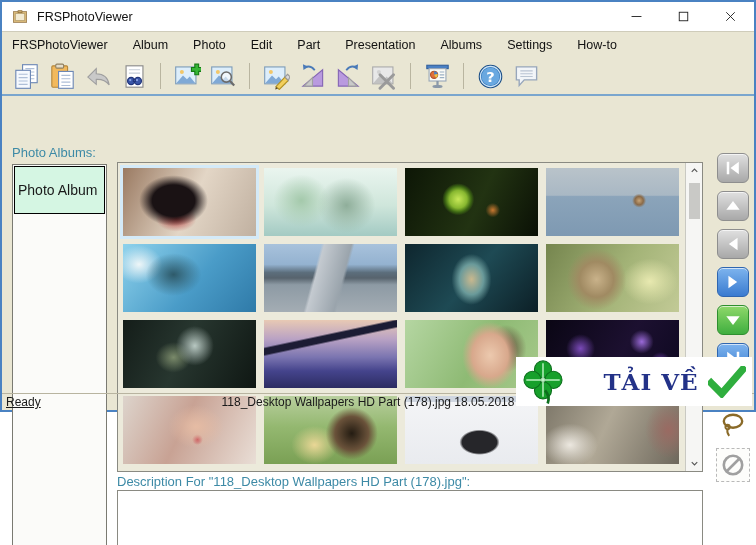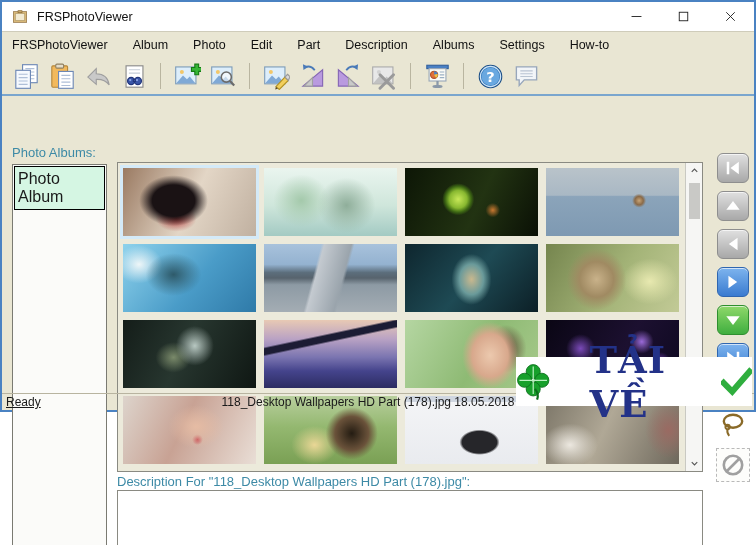--- a/index.html
+++ b/index.html
@@ -31,21 +31,21 @@
   .tsep{ width:1px; height:26px; background:#b9b5a0; margin:0 8px; }
 
   
   .content{ position:relative; flex:1 1 auto;margin-top:47px; }
   .flabel{ position:absolute; font-size:13px; color:#3d8aa6; }
   .lbl-albums{ left:10px; top:2px; }
   .lbl-grid{ left:115px; top:2px; }
   .lbl-desc{ left:115px; top:331px; }
 
   .albumlist{ position:absolute; left:10px; top:21px; width:95px; height:405px; background:#fbfbf9; border:1px solid #7a7a72; padding:1px; }
-  .album-item{ font-size:16px; padding:3px 3px; }
+  .album-item{ font-size:14px; padding:15px 3px; }
   .album-item.selected{ background:#d5f6e3; border:1px solid #000; }
 
   .grid{ position:absolute; left:115px; top:19px; width:586px; height:310px; border:1px solid #8a8a82; background:#eceadb; }
   .thumbs{ position:absolute; left:0; top:0; right:17px; bottom:0; display:grid; grid-template-columns:repeat(4,133px); grid-auto-rows:68px; gap:8px; padding:5px; }
   .thumb{ width:133px; height:68px; }
   .thumb.selected{ outline:3px solid #d4eaf8; }
 
   .gridscroll{ position:absolute; top:0; right:0; bottom:0; width:17px; background:#f6f6f4; border-left:1px solid #c9c9c2; display:flex; flex-direction:column; align-items:center; }
   .scr-arrow{ width:15px; height:15px; display:flex; align-items:center; justify-content:center; }
   .scr-arrow svg{ width:11px; height:11px; }
@@ -66,21 +66,21 @@
   .toolbtn svg{ width:26px; height:26px; }
   .toolbtn.dashed{ border:1px dashed #b9b9b9; background:#fdfdfb; }
 
   
   .statusbar{ height:17px; border-top:1px solid #b8b4a0; position:relative; display:flex; align-items:center; flex:0 0 auto; font-size:12px; }
   .status-left{ margin-left:4px;text-decoration:underline; }
   .status-center{ position:absolute; left:0; right:0; text-align:center; }
 
   
   .watermark{ position:absolute; right:2px; bottom:4px; width:236px; height:49px; background:#ffffff; display:flex; align-items:center; justify-content:center; gap:9px; z-index:20; }
-  .wm-text{ font-family:"DejaVu Serif", serif; font-weight:bold; font-size:37px; color:#233288; letter-spacing:1px;margin-left:30px; }
+  .wm-text{ font-family:"DejaVu Serif", serif; font-weight:bold; font-size:23px; color:#233288; letter-spacing:1px;margin-left:30px; }
   .wm-clover{ width:42px; height:46px; }
   .wm-check{ width:38px; height:32px; }
 
   
   .t1{background:radial-gradient(ellipse 38% 55% at 38% 48%, #1a1214 0%, #1a1214 42%, rgba(26,18,20,0) 68%),radial-gradient(ellipse 22% 28% at 40% 74%, #b23a3a 0%, rgba(178,58,58,0) 70%),linear-gradient(115deg,#9a7a62,#e3d6c6 52%,#c0b0a0);}
   .t2{background:radial-gradient(ellipse 30% 55% at 28% 48%, #a4c9ab 0%, rgba(164,201,171,0) 70%),radial-gradient(ellipse 32% 60% at 62% 55%, #8fae9a 0%, rgba(143,174,154,0) 68%),linear-gradient(180deg,#eaf5ef 0%,#cfe6db 55%,#a3cac3 100%);}
   .t3{background:radial-gradient(circle 16px at 40% 46%, #c8e858 0%, #88b830 55%, #3f6a14 80%, rgba(20,30,8,0) 100%),radial-gradient(circle 8px at 66% 62%, #c87830 0%, rgba(200,120,48,0) 90%),linear-gradient(115deg,#0d1606,#223312 55%,#0a1005);}
   .t4{background:radial-gradient(circle 7px at 70% 48%, #c8a476 0%, #8a6a48 60%, rgba(138,106,72,0) 100%),linear-gradient(180deg,#b9c3ca 0%,#a9b8c4 40%,#8ba4ba 42%,#7e99b2 100%);}
   .t5{background:radial-gradient(ellipse 30% 45% at 38% 45%, #2e5a6a 0%, rgba(46,90,106,0) 70%),radial-gradient(ellipse 25% 40% at 12% 30%, #eef6f8 0%, rgba(238,246,248,0) 70%),linear-gradient(130deg,#8ed2ec 0%,#4a9cc8 55%,#2f7aa8 100%);}
   .t6{background:linear-gradient(105deg, rgba(0,0,0,0) 38%, #c4cad0 40%, #9aa4ac 58%, rgba(154,164,172,0) 60%),linear-gradient(180deg,#a8c2dc 0%,#94b2d0 30%,#5c6e7c 42%,#57636d 50%,#8d9aa4 60%,#a4adb4 100%);}
@@ -125,21 +125,21 @@
         </div>
       </div>
   </div>
 
   <div class="menubar" id="menubar">
       <div class="menu-item">FRSPhotoViewer</div>
       <div class="menu-item">Album</div>
       <div class="menu-item">Photo</div>
       <div class="menu-item">Edit</div>
       <div class="menu-item">Part</div>
-      <div class="menu-item">Description</div>
+      <div class="menu-item">Presentation</div>
       <div class="menu-item">Albums</div>
       <div class="menu-item">Settings</div>
       <div class="menu-item">How-to</div>
     </div>
 
   <div class="toolbar" id="toolbar">
       <div class="tbtn">
         <svg viewBox="0 0 24 24" width="100%" height="100%" xmlns="http://www.w3.org/2000/svg">
           <rect x="8.5" y="1.5" width="13" height="16" fill="#fff" stroke="#6d88b5"></rect>
           <path d="M11 5h8M11 8h8M11 11h8M11 14h8" stroke="#aebfd8"></path>

